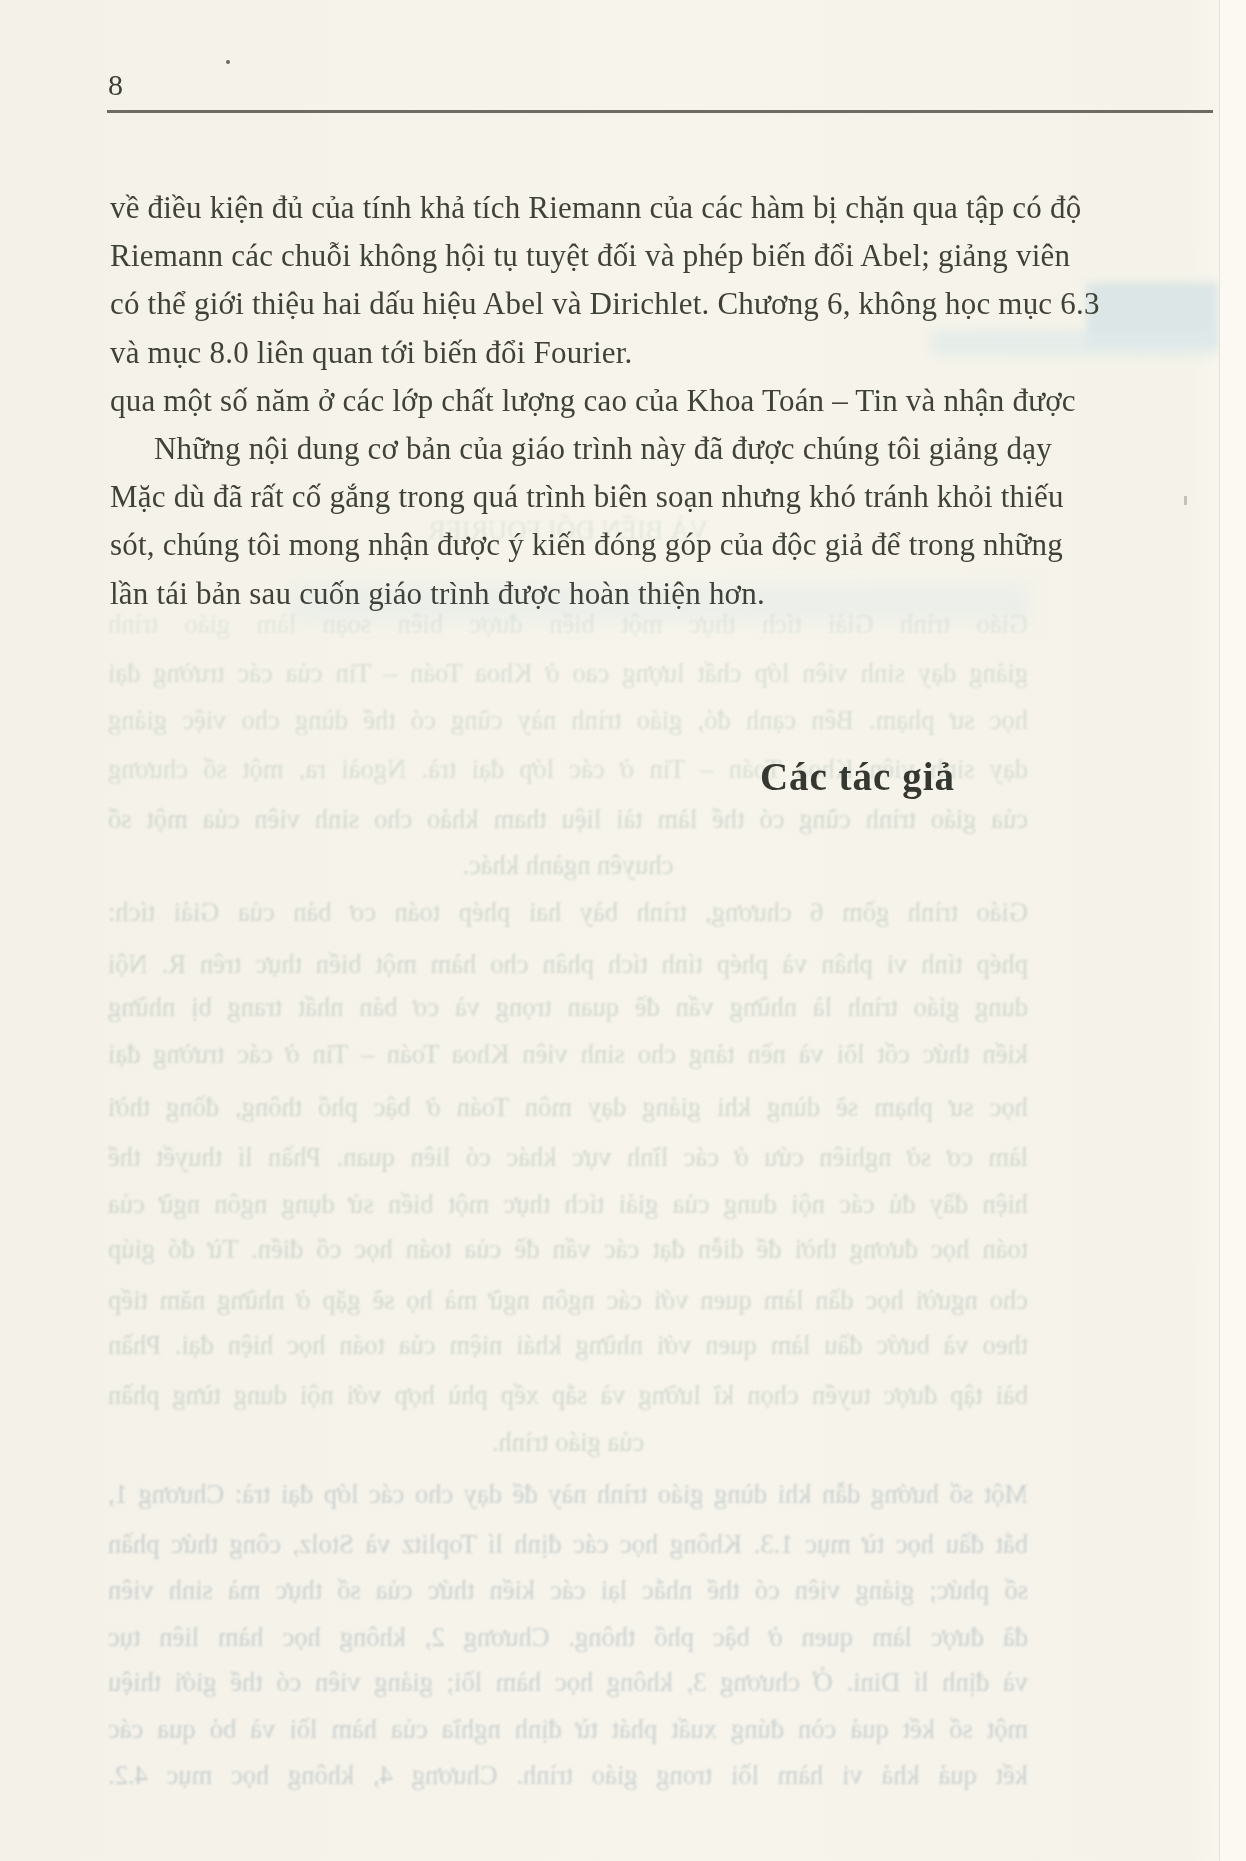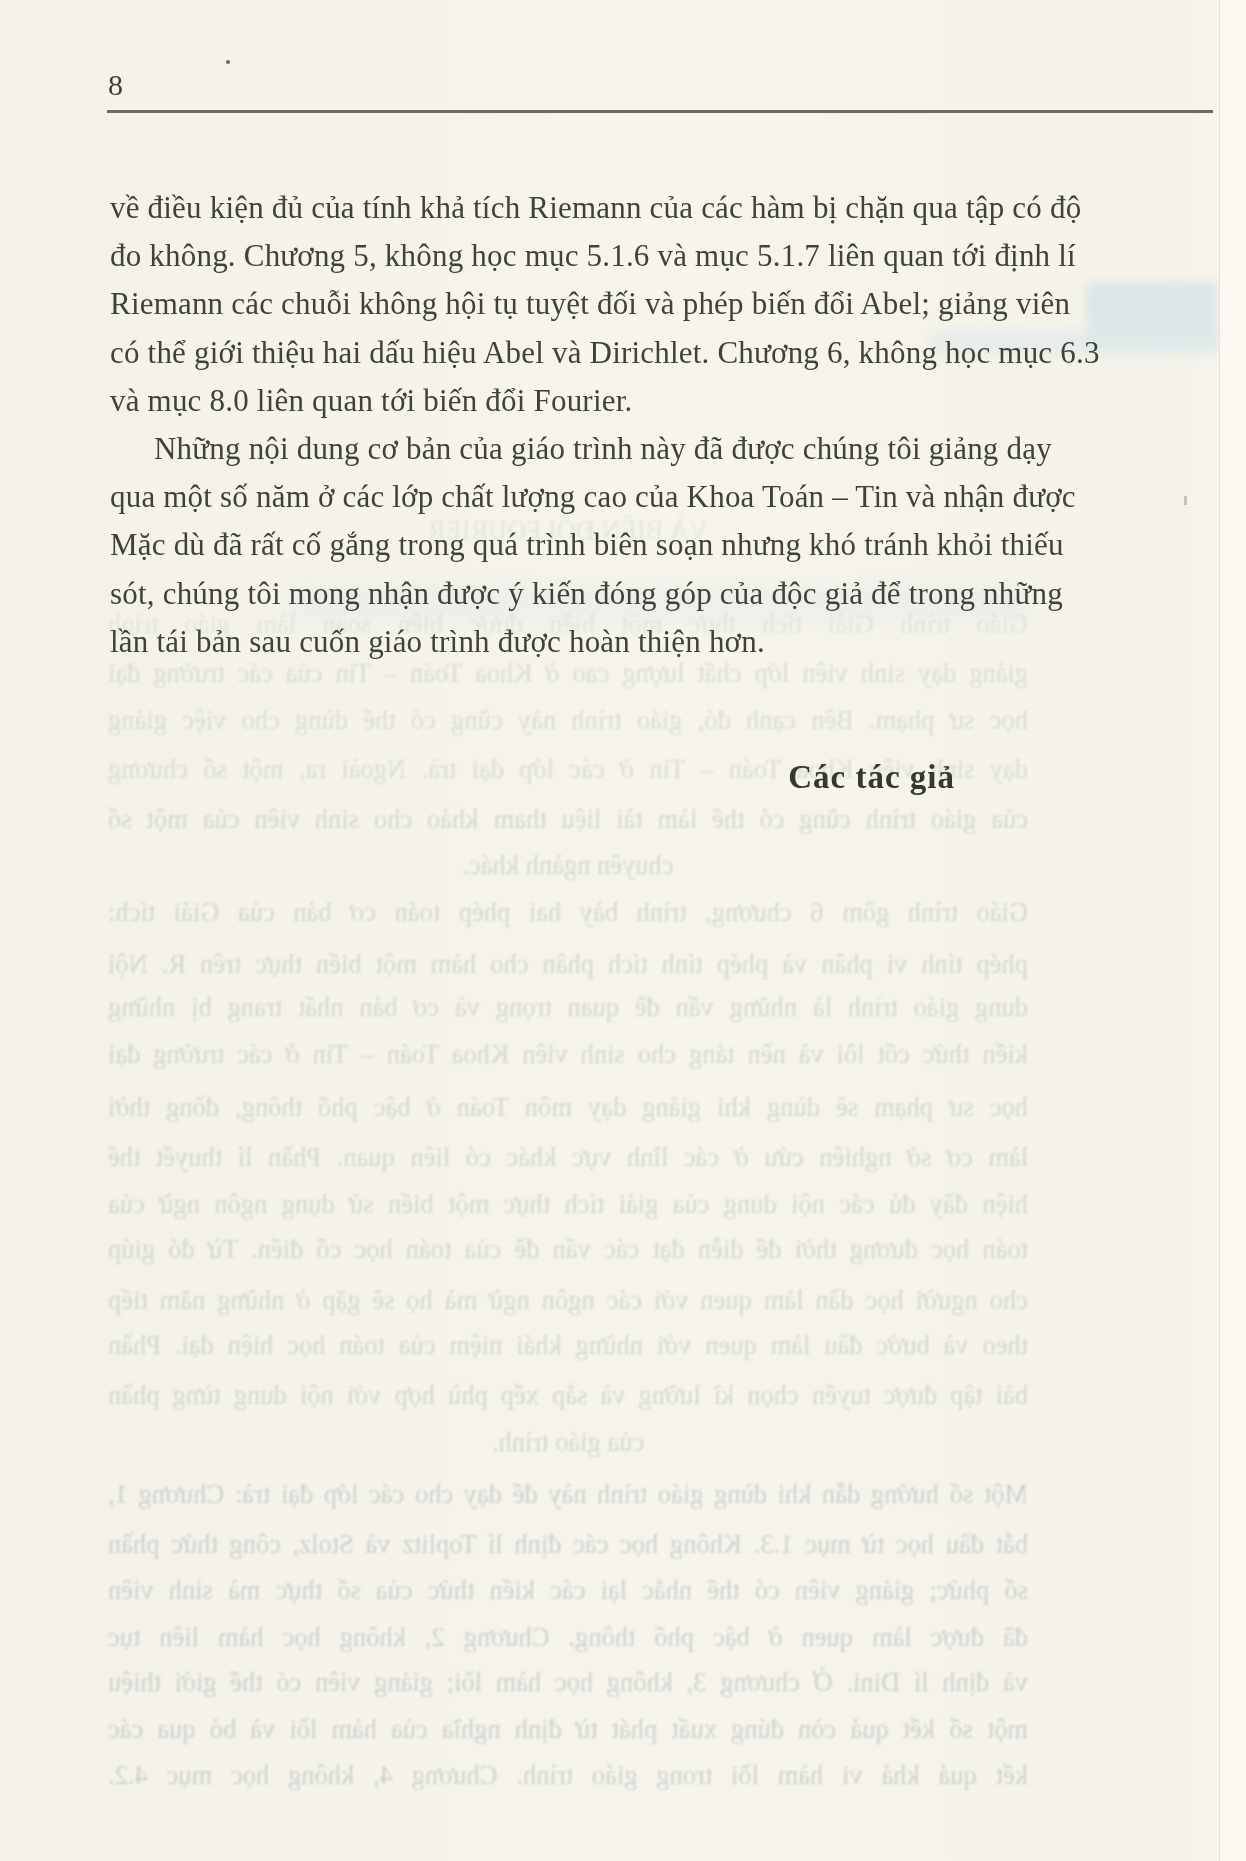--- a/index.html
+++ b/index.html
@@ -28,21 +28,21 @@
   .body-text{position:absolute;left:110px;top:184px;width:918px;}
   .line{
     height:48.2px;line-height:48.2px;font-size:31px;color:#3e4237;
     text-align:justify;text-align-last:justify;letter-spacing:.2px;
     white-space:nowrap;
   }
   .line.indent{padding-left:44px;}
   .line.last{text-align-last:left;}
   .signature{
     position:absolute;top:757px;left:110px;width:845px;
-    text-align:right;font-size:33px;line-height:40px;
+    text-align:right;font-size:39px;line-height:40px;
     font-weight:bold;color:#343830;letter-spacing:1px;
   }
   
   .bleed-layer{position:absolute;left:0;top:0;width:100%;height:100%;pointer-events:none;}
   .bleed-line{
     position:absolute;left:108px;width:920px;
     transform:scaleX(-1);filter:blur(1.1px);
     font-size:26.5px;line-height:34px;
     text-align:justify;text-align-last:justify;white-space:nowrap;
   }
@@ -101,26 +101,25 @@
       <div class="bleed-line tier-d" style="top: 1758px;">kết quả khả vi hàm lồi trong giáo trình. Chương 4, không học mục 4.2.</div>
     </div>
 
   <div class="page-number">8</div>
   <div class="header-rule"></div>
   <div class="speck-1"></div>
   <div class="speck-2"></div>
 
   <div class="body-text">
       <div class="line">về điều kiện đủ của tính khả tích Riemann của các hàm bị chặn qua tập có độ</div>
-      <div class="line">đo không. Chương 5, không học mục 5.1.6 và mục 5.1.7 liên quan tới định lí</div>
       <div class="line">Riemann các chuỗi không hội tụ tuyệt đối và phép biến đổi Abel; giảng viên</div>
       <div class="line">có thể giới thiệu hai dấu hiệu Abel và Dirichlet. Chương 6, không học mục 6.3</div>
       <div class="line last">và mục 8.0 liên quan tới biến đổi Fourier.</div>
+      <div class="line">qua một số năm ở các lớp chất lượng cao của Khoa Toán – Tin và nhận được</div>
       <div class="line indent">Những nội dung cơ bản của giáo trình này đã được chúng tôi giảng dạy</div>
-      <div class="line">qua một số năm ở các lớp chất lượng cao của Khoa Toán – Tin và nhận được</div>
       <div class="line">Mặc dù đã rất cố gắng trong quá trình biên soạn nhưng khó tránh khỏi thiếu</div>
       <div class="line">sót, chúng tôi mong nhận được ý kiến đóng góp của độc giả để trong những</div>
       <div class="line last">lần tái bản sau cuốn giáo trình được hoàn thiện hơn.</div>
     </div>
   <div class="signature">Các tác giả</div>
 
   <div class="edge-strip"></div>
 </div>
 
 </body></html>

